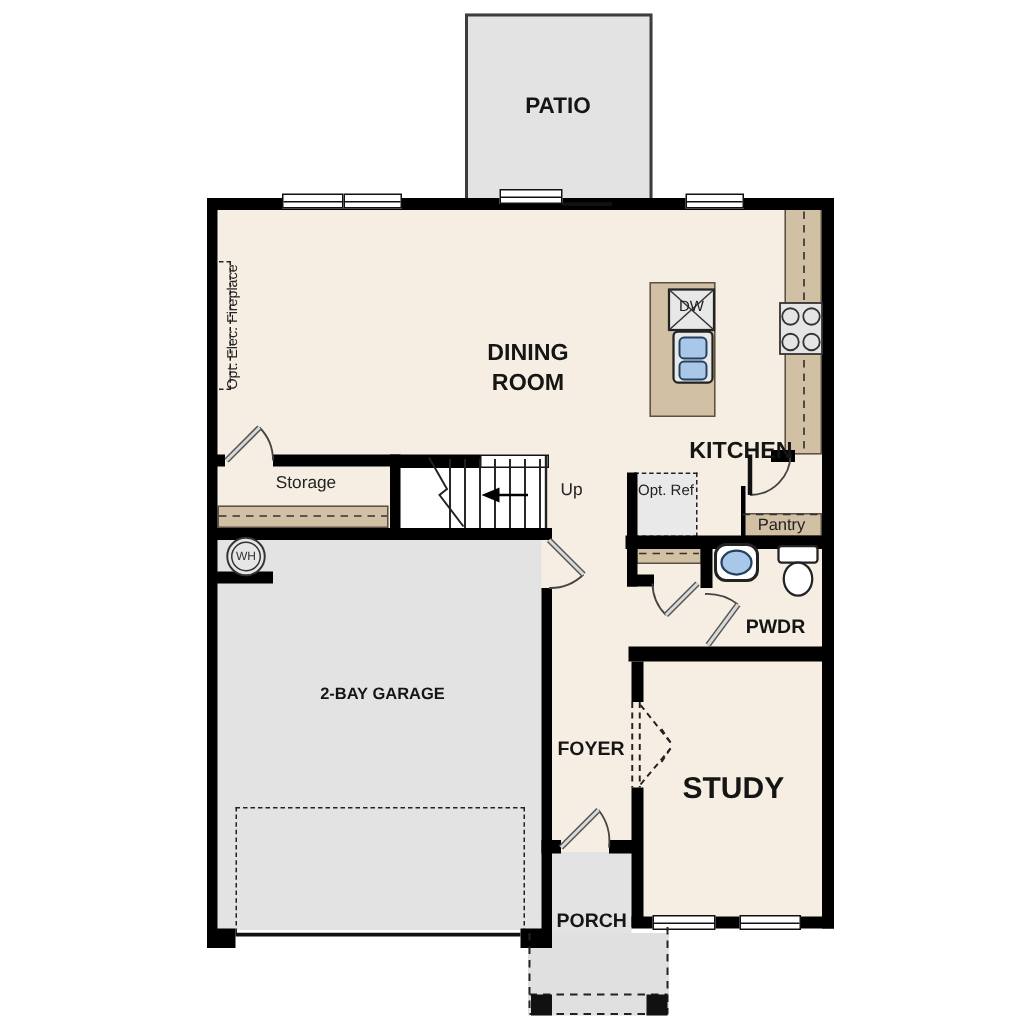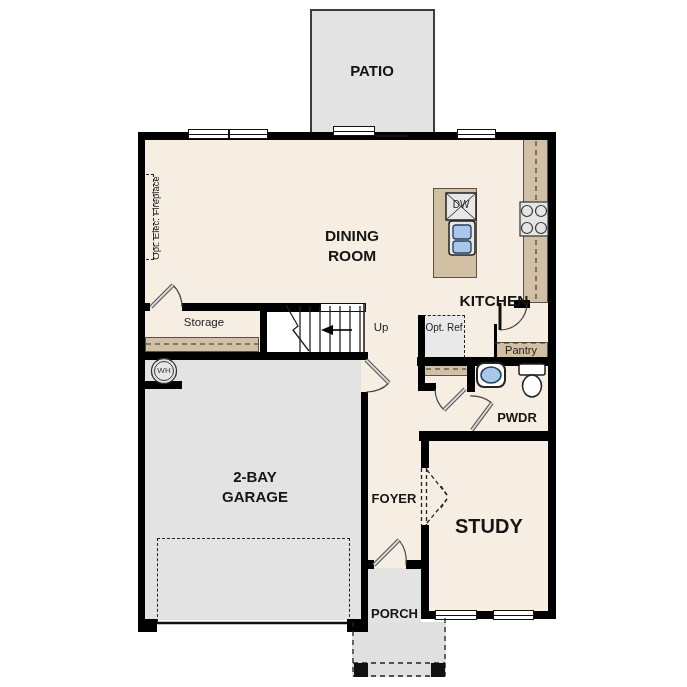--- a/index.html
+++ b/index.html
@@ -188,19 +188,19 @@
   <div class="label" style="left:330px;top:61px;width:84px;font-size:15px;">PATIO</div>
   <div class="label" style="left:308px;top:199px;width:88px;font-size:15.5px;margin-top:27px;">DINING ROOM</div>
   <div class="label" style="left:413px;top:291px;width:82px;font-size:15.5px;margin-left:40px;">KITCHEN</div>
   <div class="small" style="left:165px;top:316px;width:78px;font-size:11.5px;">Storage</div>
   <div class="small" style="left:368px;top:321px;width:26px;font-size:11.5px;">Up</div>
   <div class="small" style="left:448px;top:199px;width:26px;font-size:10px;">DW</div>
   <div class="small" style="left:424px;top:321px;width:40px;font-size:10px;line-height:1.45;">Opt. Ref</div>
   <div class="small" style="left:494px;top:344px;width:54px;font-size:11px;">Pantry</div>
   <div class="label" style="left:488px;top:409px;width:58px;font-size:13px;">PWDR</div>
   <div class="small" style="left:152px;top:366px;width:24px;font-size:8px;color:#333;">WH</div>
-  <div class="label" style="left:213px;top:467px;width:84px;font-size:15px;">2-BAY GARAGE</div>
+  <div class="label" style="left:213px;top:456px;width:84px;font-size:11px;">2-BAY GARAGE</div>
   <div class="label" style="left:370px;top:490px;width:48px;font-size:13px;">FOYER</div>
   <div class="label" style="left:455px;top:513px;width:66px;font-size:20px;">STUDY</div>
   <div class="label" style="left:368px;top:605px;width:53px;font-size:13px;">PORCH</div>
   <div class="small" style="left:150px;top:172px;width:92px;height:14px;font-size:9.5px;white-space:nowrap;
               transform:rotate(-90deg) translateX(-92px);transform-origin:0 0;text-align:center;">Opt. Elec. Fireplace</div>
 </div>
 
 </body></html>

